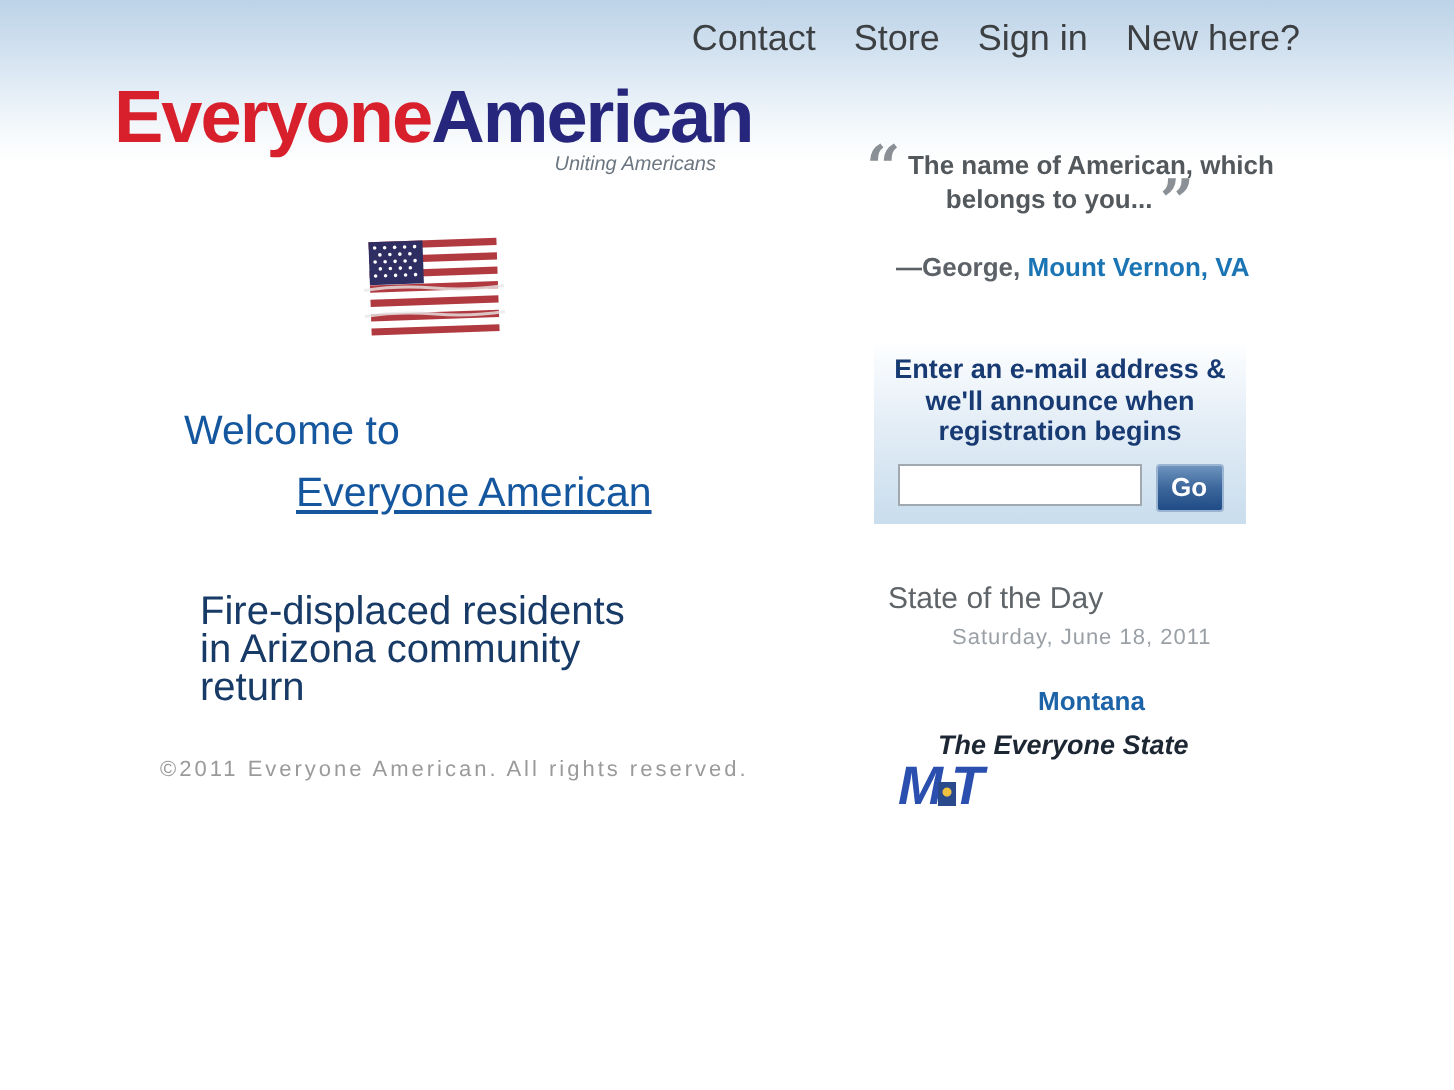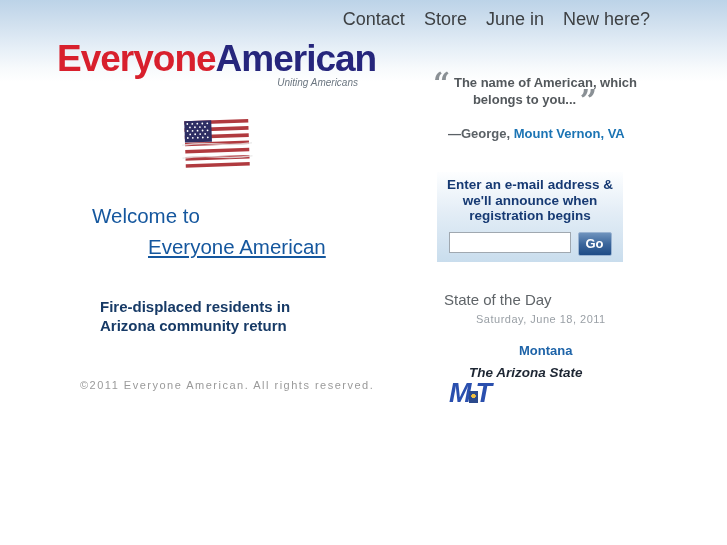--- a/index.html
+++ b/index.html
@@ -18,21 +18,21 @@
   .logo-first { color:#d8202d; }
   .logo-second { color:#26267c; }
   .logo-tagline { display:block; text-align:right; font-style:italic; font-size:10px; color:#6b7680; margin-top:1px; }
   
   .flag-wrap { position:absolute; left:179px; top:113px; width:76px; height:60px; }
   
   .welcome { position:absolute; left:92px; top:200px; color:#15579e; font-size:20.5px; line-height:31px; }
   .welcome .line2 { margin-left:56px;text-decoration:underline; }
   
   .headline { position:absolute; left:100px; top:297px; width:232px; color:#173a66;
-              font-size:15px; font-weight:bold; line-height:19px; text-decoration:none; cursor:pointer; display:block; }
+              font-size:20px; font-weight:normal; line-height:19px; text-decoration:none; cursor:pointer; display:block; }
   
   .copyright { position:absolute; left:80px; top:379px; font-size:11px; color:#9a9a9a; letter-spacing:1.5px; }
   
   .quote { position:absolute; left:428px; top:74px; width:214px; text-align:center;
            font-size:13px; font-weight:bold; color:#53585c; line-height:17px; }
   .qmark { font-family:"DejaVu Serif", serif; font-size:30px; color:#8a9095; line-height:0; vertical-align:-7px; }
   .attribution { position:absolute; left:448px; top:126px; font-size:13px; font-weight:bold; color:#5b6166; }
   .attribution a { color:#1b74b4; text-decoration:none; cursor:pointer; }
   
   .signup { position:absolute; left:437px; top:172px; width:186px; height:90px;
@@ -54,21 +54,21 @@
   .mt-nick { position:absolute; left:469px; top:365px; font-size:13.5px; font-weight:bold; font-style:italic; color:#1d2633; }
 </style>
 </head>
 <body>
 
 <div id="canvas">
 
   <nav class="topnav">
     <a>Contact</a>
     <a>Store</a>
-    <a>June in</a>
+    <a>Sign in</a>
     <a>New here?</a>
   </nav>
 
   <div class="logo">
     <span class="logo-word"><span class="logo-first">Everyone</span><span class="logo-second">American</span></span>
     <span class="logo-tagline">Uniting Americans</span>
   </div>
 
   <div class="flag-wrap">
     <svg width="76" height="60" viewBox="0 0 76 60">
@@ -134,15 +134,15 @@
     <div class="signup-row">
       <input type="text" value="" style="">
       <button class="go-btn" type="button">Go</button>
     </div>
   </div>
 
   <div class="sod-title">State of the Day</div>
   <div class="sod-date">Saturday, June 18, 2011</div>
   <div class="mt-logo"><span>M</span><span class="mt-flag"></span><span>T</span></div>
   <div class="mt-name">Montana</div>
-  <div class="mt-nick">The Arizona State</div>
+  <div class="mt-nick">The Everyone State</div>
 
 </div>
 
 </body></html>

